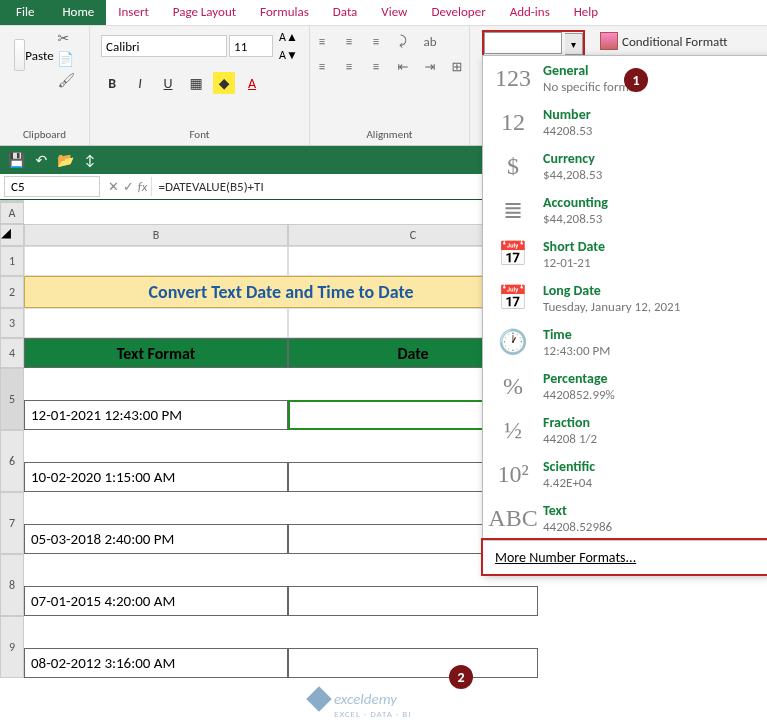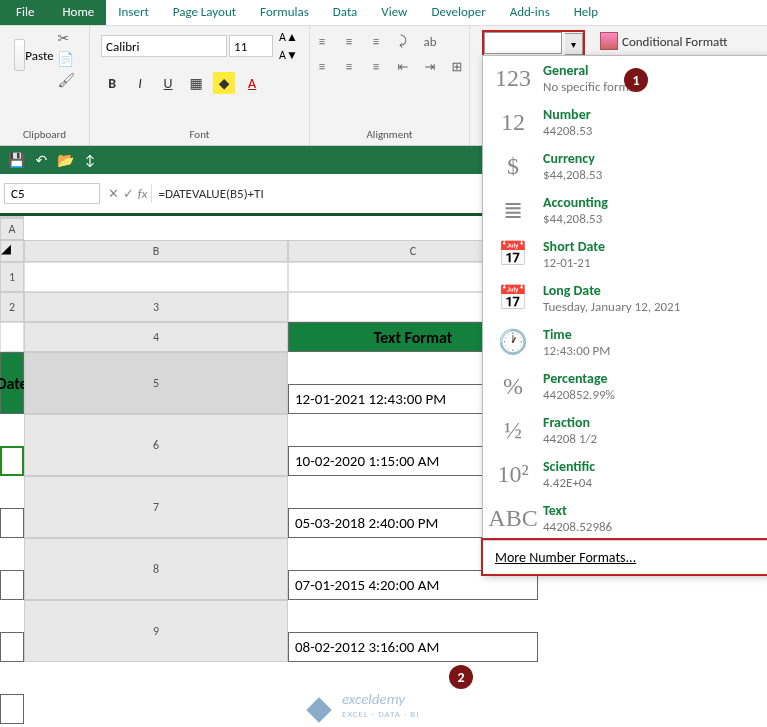--- a/index.html
+++ b/index.html
@@ -1,20 +1,20 @@
 <!DOCTYPE html>
 <html><head>
 <meta charset="utf-8">
 <style>
 * { margin: 0; padding: 0; box-sizing: border-box; font-family: 'Segoe UI', Calibri, sans-serif; }
 body { background: #fff; width: 767px; height: 727px; overflow: hidden; position: relative; font-size: 13px; }
 
 
 .tabs { display: flex; background: #fff; border-bottom: 1px solid #ddd; height: 26px; align-items: stretch; }
-.tab { padding: 4px 12px; font-size: 13px; color: #0f766e; cursor: pointer; background: #fff; }
+.tab { padding: 4px 12px; font-size: 13px; color: #be185d; cursor: pointer; background: #fff; }
 .tab.active { background: #217346; color: #fff; }
 .tab.file { background: #217346; color: #fff; padding: 4px 16px; }
 
 
 .ribbon { display: flex; background: #f3f3f3; border-bottom: 1px solid #ccc; height: 120px; position: relative; }
 .group { display: flex; flex-direction: column; justify-content: space-between; border-right: 1px solid #ddd; padding: 4px 6px 2px; align-items: center; }
 .group-label { font-size: 11px; color: #555; text-align: center; padding: 2px 0; }
 .group-body { display: flex; align-items: flex-start; gap: 4px; flex: 1; }
 
 .clipboard-icon { width: 40px; height: 50px; display: flex; flex-direction: row; align-items: center; justify-content: center; }
@@ -37,21 +37,21 @@
 .fmt-box { width: 78px; height: 22px; border: 1px solid #999; background: #fff; font-size: 13px; }
 .fmt-dd { width: 18px; height: 22px; border: 1px solid #999; background: #e8e8e8; display: inline-flex; align-items: center; justify-content: center; border-left: none; font-size: 10px; }
 .cond-fmt { position: absolute; left: 600px; top: 6px; display: flex; align-items: center; gap: 4px; font-size: 13px; color: #333; }
 .cf-ico { width: 18px; height: 18px; background: linear-gradient(#f8c,#c66); border: 1px solid #a55; }
 
 
 .qat { background: #217346; height: 28px; display: flex; align-items: center; gap: 10px; padding: 0 8px; color: #fff; font-size: 14px; }
 .qbtn { color: #fff; }
 
 
-.fbar { display: flex; align-items: center; height: 42px; border-bottom: 3px solid #14532d; background: #fff; }
+.fbar { display: flex; align-items: center; height: 26px; border-bottom: 1px solid #14532d; background: #fff; }
 .namebox { width: 96px; border: 1px solid #ccc; margin: 2px 4px; padding: 2px 6px; font-size: 13px; }
 .fxicons { display: flex; gap: 4px; margin: 0 4px; color: #888; }
 .formula { flex: 1; padding: 2px 6px; border-left: 1px solid #ddd; font-size: 13px; color: #333; }
 
 
 .grid { display: grid; grid-template-columns: 24px 264px 250px; }
 .colhead { background: #e8e8e8; border: 1px solid #ccc; text-align: center; font-size: 12px; color: #555; padding: 3px 0; }
 .corner { background: #e8e8e8; border: 1px solid #ccc; }
 .rowhead { background: #e8e8e8; border: 1px solid #ccc; text-align: center; font-size: 12px; color: #555; display: flex; align-items: center; justify-content: center; }
 .rowhead.sel { background: #d8d8d8; }
@@ -68,21 +68,21 @@
 .dd-txt { flex: 1; }
 .dd-name { font-weight: 600; font-size: 14px; color: #15803d; }
 .dd-sub { font-size: 13px; color: #777; }
 .dd-more { border-top: 1px solid #ccc; padding: 8px 12px; font-size: 14px; text-decoration: underline; }
 .more-wrap { border: 2px solid #b22; margin: -2px; }
 
 
 .circ { position: absolute; width: 24px; height: 24px; border-radius: 50%; background: #7b1416; color: #fff; display: flex; align-items: center; justify-content: center; font-weight: 600; font-size: 14px; }
 
 
-.wm { position: absolute; left: 310px; top: 690px; color: #aac2d8; font-size: 15px; display: flex; align-items: flex-end; gap: 14px; font-style: italic; }
+.wm { position: absolute; left: 310px; top: 690px; color: #aac2d8; font-size: 15px; display: flex; align-items: flex-start; gap: 6px; font-style: italic; }
 .wm-ico { width: 18px; height: 18px; background: #8aacc8; transform: rotate(45deg); }
 .wm-sub { font-size: 9px; font-style: normal; letter-spacing: 1px; }
 </style>
 </head>
 <body>
 
 <div class="tabs">
   <div class="tab file">File</div>
   <div class="tab active">Home</div>
   <div class="tab">Insert</div>
@@ -192,20 +192,21 @@
   <div class="corner">◢</div>
 
   <div class="colhead">B</div>
   <div class="colhead">C</div>
 
   <div class="rowhead">1</div>
   <div class="cell"></div>
   <div class="cell"></div>
 
   <div class="rowhead">2</div>
+  <div class="cell title-row" style="grid-column:2/4">Convert Text Date and Time to Date</div>
 
   <div class="rowhead">3</div>
   <div class="cell"></div>
   <div class="cell"></div>
 
   <div class="rowhead">4</div>
   <div class="cell hdr-cell">Text Format</div>
   <div class="cell hdr-cell">Date</div>
 
   <div class="rowhead sel">5</div>

